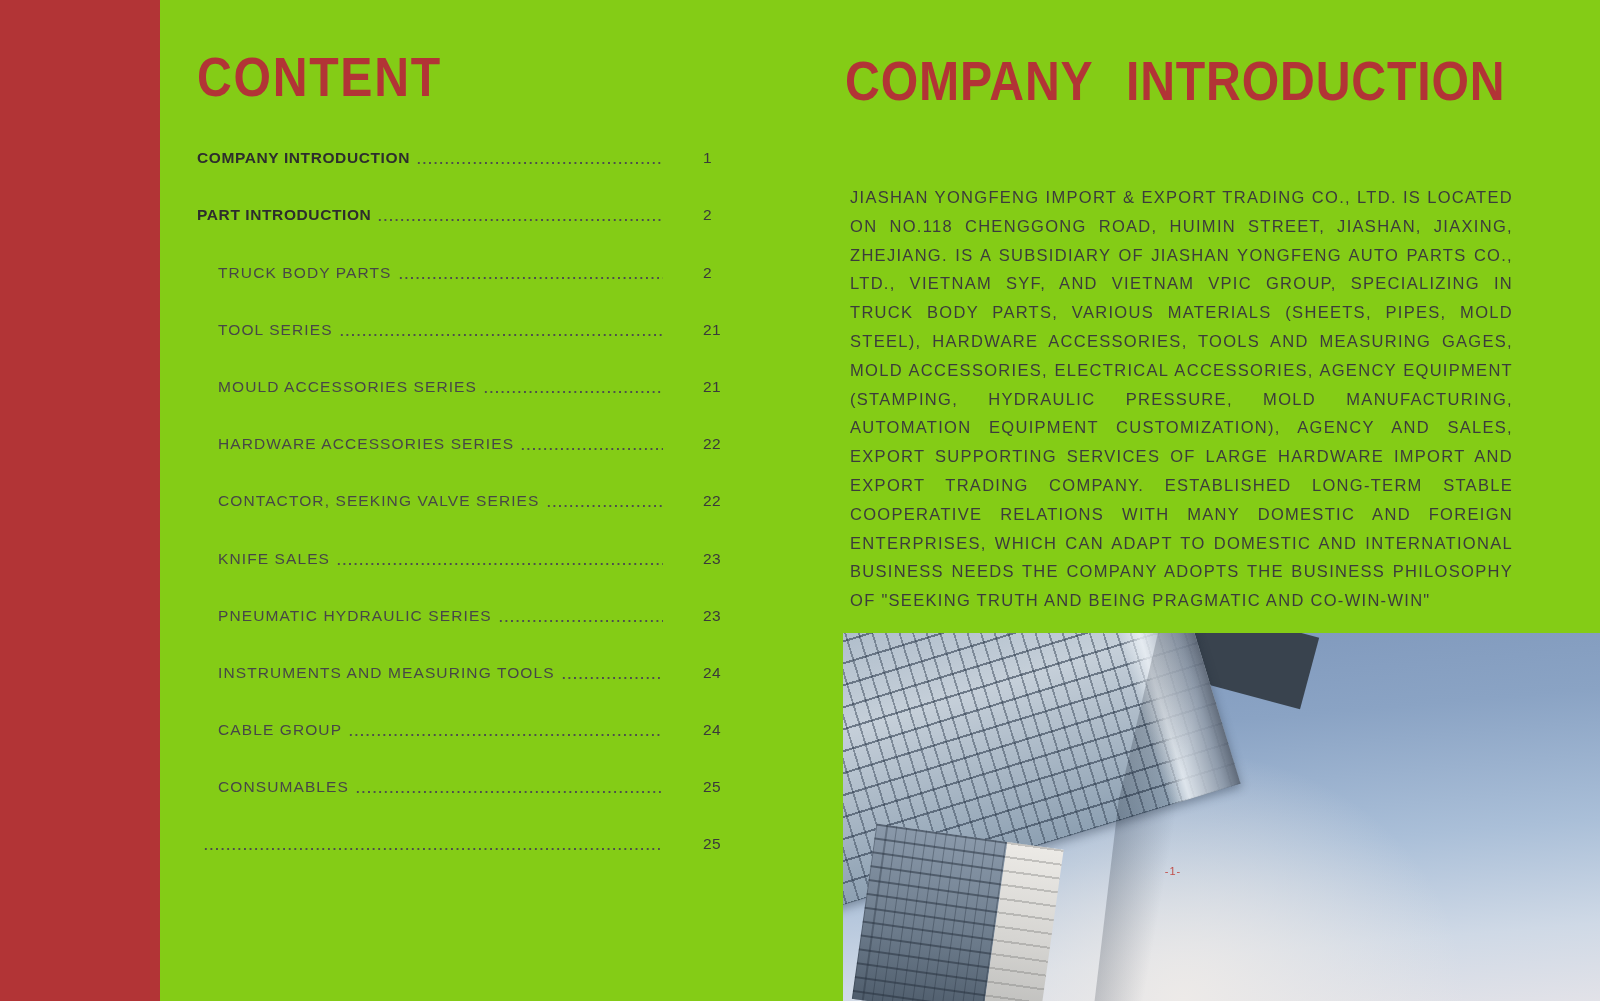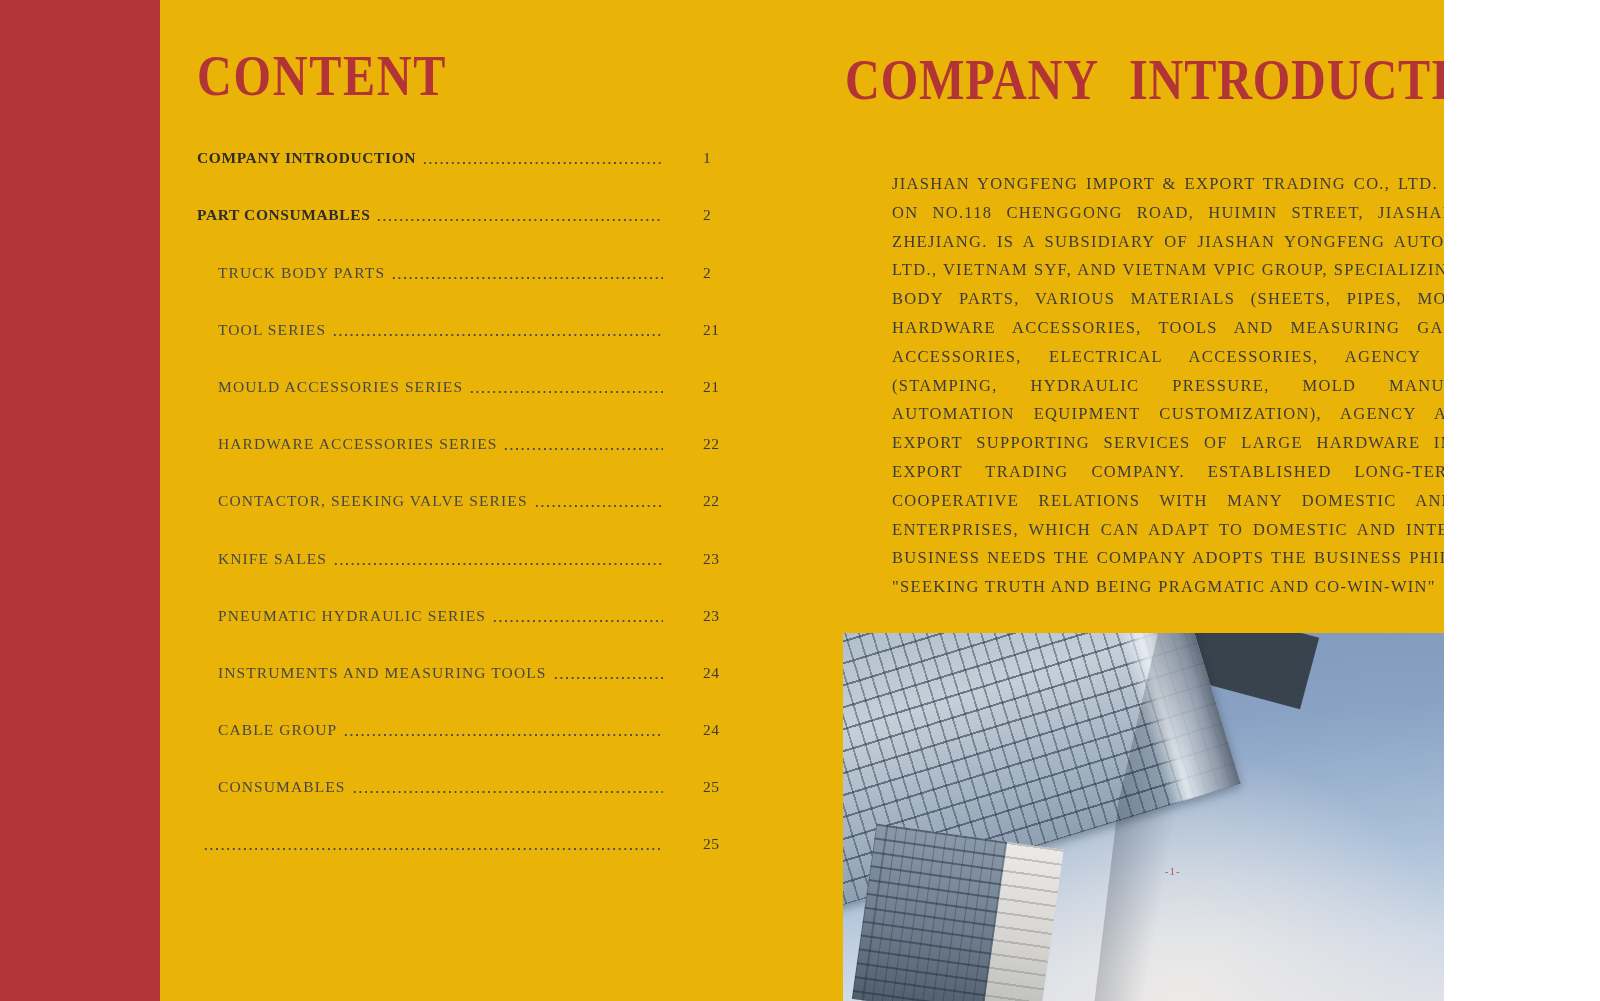--- a/index.html
+++ b/index.html
@@ -1,20 +1,20 @@
 <!DOCTYPE html>
 <html style="--accent: #b23436;"><head>
 <meta charset="utf-8">
 <style>
   :root { --accent: #b23436; }
   * { margin:0; padding:0; box-sizing:border-box; }
   html,body { background:#ffffff; }
   #page {
-    position:relative; width:1444px; height:1001px; background:#eab308;
-    overflow:hidden; font-family:Liberation Serif, serif;
+    position:relative; width:1600px; height:1001px; background:#84cc16;
+    overflow:hidden; font-family:Liberation Sans, sans-serif;
   }
   
   .spine { position:absolute; left:0; top:0; width:160px; height:1001px; background:var(--accent); }
 
   
   .big-title {
     position:absolute; color:var(--accent); font-weight:700; white-space:nowrap;
   }
   .big-title .stretch { display:inline-block; transform:scaleX(.86); transform-origin:left top; }
   #content-title { left:197px; top:44px; font-size:56px; letter-spacing:2px; }
@@ -29,23 +29,23 @@
   .toc-row.sub .toc-label { padding-left:21px; }
   .toc-dots {
     flex:1; height:4px; margin:0 40px 2px 6px;
     background-image:radial-gradient(circle, #4d4d4d 1.05px, rgba(0,0,0,0) 1.35px);
     background-size:5.6px 4px; background-repeat:repeat-x; background-position:left bottom;
   }
   .toc-page { width:27px; flex:none; font-size:15.5px; color:#3a3a3a; letter-spacing:.5px; }
 
   
   #company-body {
-    position:absolute; left:850px; top:170px; width:663px;
+    position:absolute; left:850px; top:183px; width:663px;
     font-size:16.5px; line-height:28.8px; letter-spacing:1.3px;
-    color:#3c3c3c; text-align:justify;margin-left:42px;
+    color:#3c3c3c; text-align:justify;
   }
 
   
   #photo {
     position:absolute; left:843px; top:633px; width:757px; height:368px; overflow:hidden;
     background:
       radial-gradient(ellipse at 45% 100%, #edeae8 0%, rgba(237,234,232,0) 48%),
       linear-gradient(175deg, #7e97bb 0%, #8aa3c4 28%, #aabfd8 58%, #cfd9e6 82%, #e2e2e8 100%);
   }
   #photo > div { position:absolute; }
@@ -110,21 +110,21 @@
     <span class="stretch">CONTENT</span>
   </h1>
 
   <div id="toc">
       <div class="toc-row bold">
         <span class="toc-label">COMPANY INTRODUCTION</span>
         <span class="toc-dots"></span>
         <span class="toc-page">1</span>
       </div>
       <div class="toc-row bold">
-        <span class="toc-label">PART CONSUMABLES</span>
+        <span class="toc-label">PART INTRODUCTION</span>
         <span class="toc-dots"></span>
         <span class="toc-page">2</span>
       </div>
       <div class="toc-row sub">
         <span class="toc-label">TRUCK BODY PARTS</span>
         <span class="toc-dots"></span>
         <span class="toc-page">2</span>
       </div>
       <div class="toc-row sub">
         <span class="toc-label">TOOL SERIES</span>

